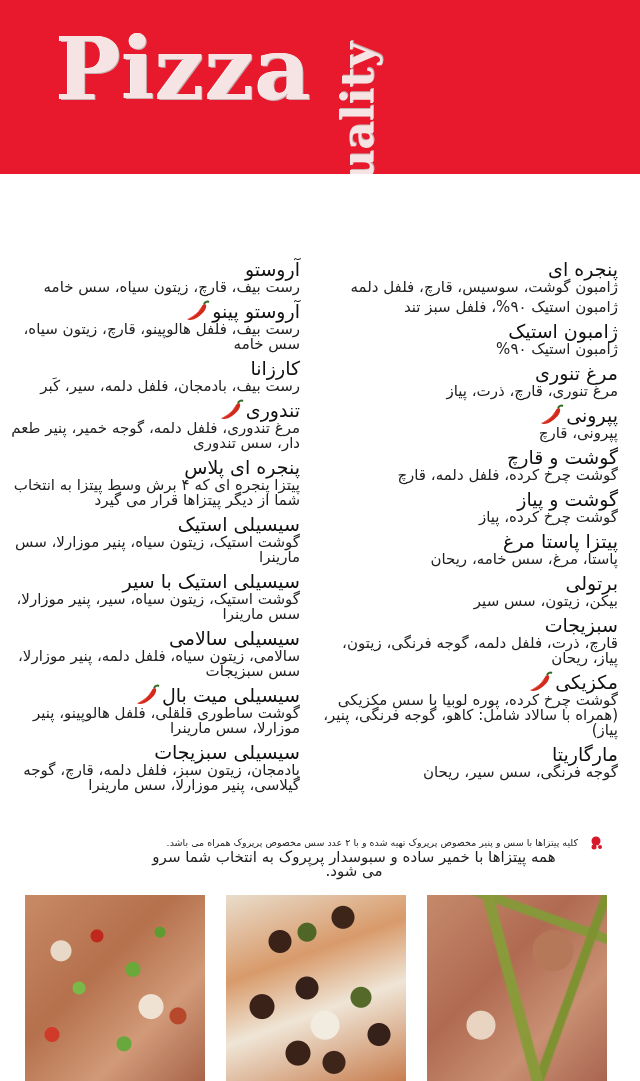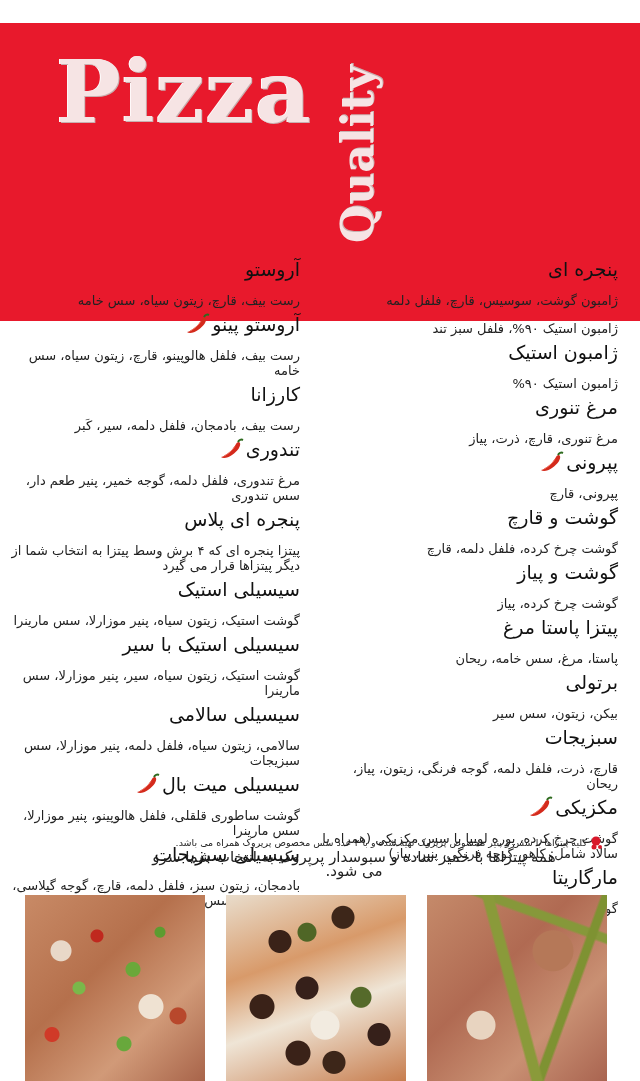--- a/index.html
+++ b/index.html
@@ -1,21 +1,21 @@
 <!DOCTYPE html>
 <html><head>
   <meta charset="utf-8">
   <style>
     * { box-sizing: border-box; margin: 0; padding: 0; }
     html, body { width: 640px; height: 1081px; background: #ffffff; overflow: hidden; }
     body { font-family: "DejaVu Sans", sans-serif; color: #1a1a1a; position: relative; }
 
     .banner {
-      position: absolute; left: 0; top: 0; width: 640px; height: 298px;
-      background: #e8192c; overflow: hidden; margin-top: 23px;
+      position: absolute; left: 0; top: 0; width: 640px; height: 174px;
+      background: #e8192c; overflow: hidden;
     }
     .banner .title-pizza {
       position: absolute; left: 56px; top: 26px;
       font-family: "DejaVu Serif", serif; font-weight: bold;
       font-size: 86px; letter-spacing: 1px; line-height: 1;
       color: #f6e4e4;
       text-shadow: 1px 1px 0 #c8b0b0, -1px 0 0 #fff;
     }
     .banner .title-delicious {
       position: absolute; left: 128px; top: 116px;
@@ -38,31 +38,31 @@
     .col { position: absolute; top: 0; direction: rtl; text-align: right; }
     .col.right { right: 0; width: 300px; }
     .col.left { right: 318px; width: 290px; }
 
     .item { margin-bottom: 5px; }
     .item .name {
       font-size: 19px; line-height: 22px; color: #111;
       display: inline-flex; align-items: flex-end; gap: 2px;
     }
     .item .desc {
-      font-size: 13px; line-height: 15px; color: #222; margin-top: 13px;
+      font-size: 15px; line-height: 15px; color: #222;
     }
     .chili {
       display: inline-block; width: 26px; height: 22px; vertical-align: middle;
     }
 
     .notes {
       position: absolute; top: 836px; right: 36px; width: 580px;
       direction: rtl; text-align: right;
     }
-    .notes .line1 { font-size: 9.5px; line-height: 14px; color: #222; display: flex; align-items: center; gap: 3px; justify-content: flex-start; }
+    .notes .line1 { font-size: 9.5px; line-height: 14px; color: #222; display: flex; align-items: center; gap: 12px; justify-content: flex-start; }
     .notes .line2 { font-size: 15px; line-height: 14px; color: #222; padding-right: 20px; text-align: center; width: 440px; margin-right: 20px;}
     .bullet-dot { display: inline-block; width: 14px; height: 14px; position: relative; }
 
     .photos {
       position: absolute; top: 895px; left: 0; width: 640px; height: 186px;
     }
     .photo { position: absolute; top: 0; height: 186px; width: 180px; overflow: hidden; }
     .photo.p1 { left: 25px; }
     .photo.p2 { left: 226px; }
     .photo.p3 { left: 427px; }

